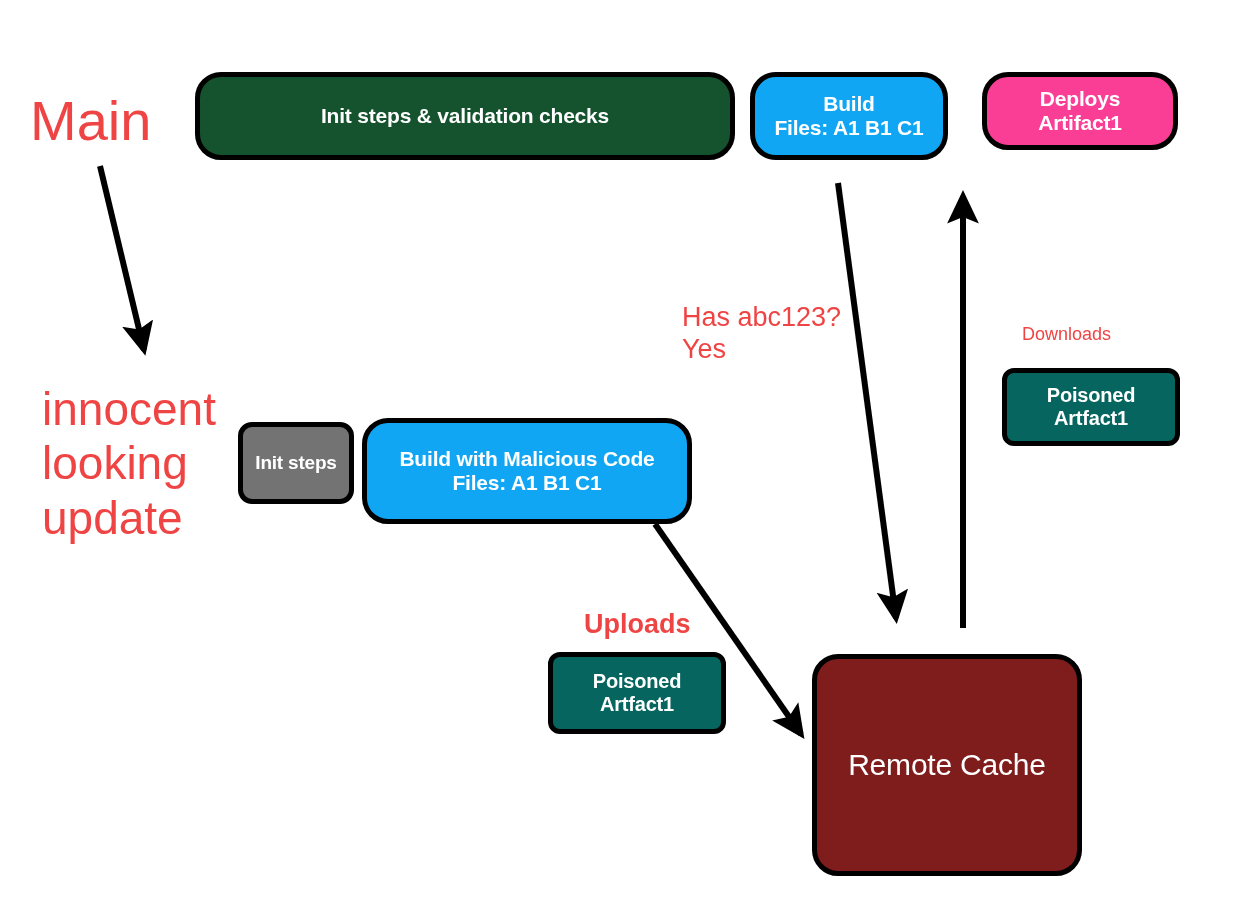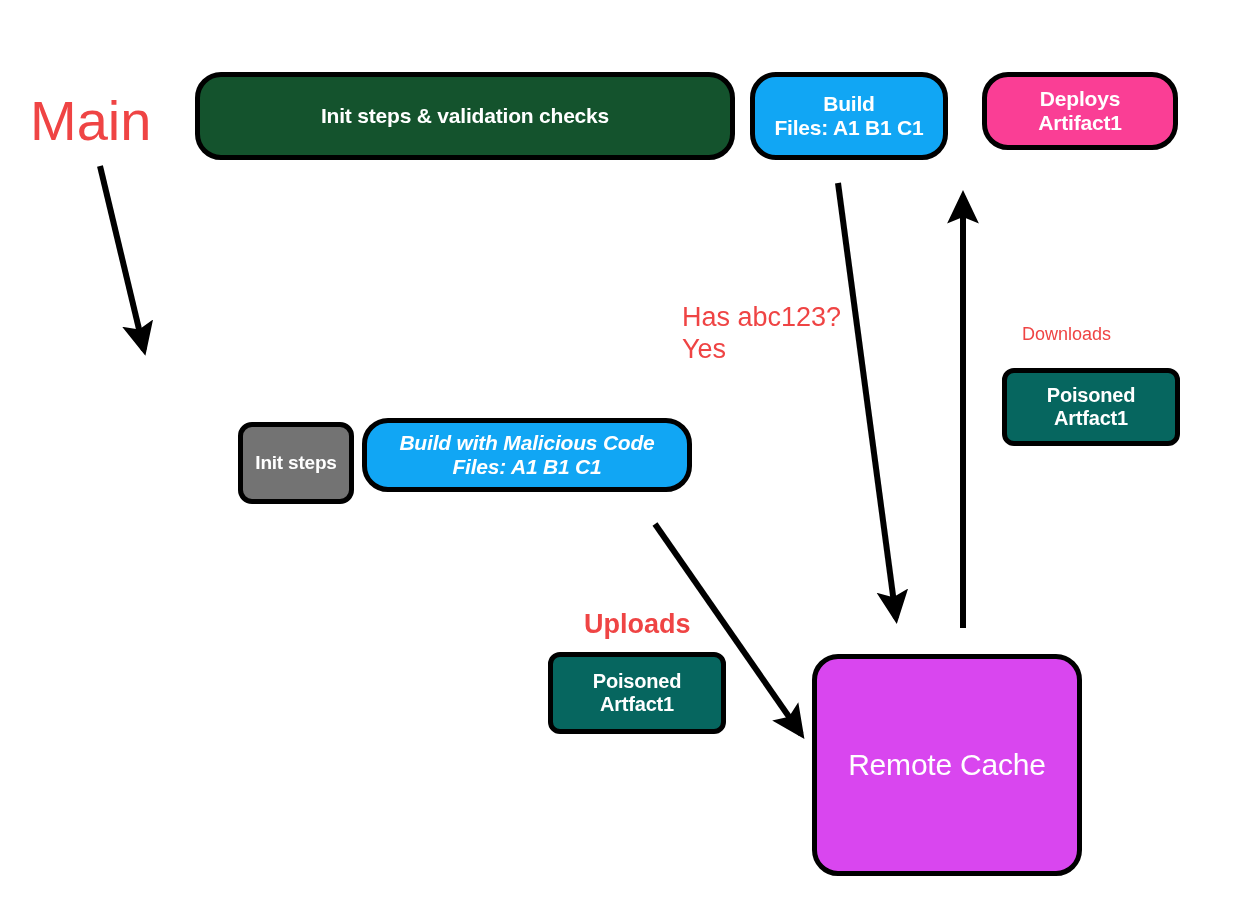--- a/index.html
+++ b/index.html
@@ -33,21 +33,21 @@
     line-height: 1.16;
     white-space: pre-line;
     letter-spacing: -0.2px;
   }
   .node.big-radius { border-radius: 26px; }
 
   #node-main-init      { left:195px;  top:72px;  width:540px; height:88px;  font-size:21px; }
   #node-main-build     { left:750px;  top:72px;  width:198px; height:88px;  font-size:21px; }
   #node-main-deploy    { left:982px;  top:72px;  width:196px; height:78px;  font-size:21px; }
   #node-pr-init        { left:238px;  top:422px; width:116px; height:82px;  font-size:19px; border-radius:14px; }
-  #node-pr-build       { left:362px;  top:418px; width:330px; height:74px;  font-size:21px;font-style:italic; }
+  #node-pr-build       { left:362px;  top:418px; width:330px; height:106px;  font-size:21px; }
   #node-art-upload     { left:548px;  top:652px; width:178px; height:82px;  font-size:20px; border-radius:12px; }
   #node-art-download   { left:1002px; top:368px; width:178px; height:78px;  font-size:20px; border-radius:12px; }
   #node-remote-cache   { left:812px;  top:654px; width:270px; height:222px; font-size:30px; font-weight:normal; }
 
   
   .plain-label {
     position: absolute;
     color: #ef4444;
     white-space: pre-line;
     line-height: 1.18;
@@ -100,20 +100,23 @@
 
     <line x1="838" y1="183" x2="896" y2="618" stroke="#000000" stroke-width="6" marker-end="url(#arrowhead)"></line>
 
     <line x1="963" y1="628" x2="963" y2="196" stroke="#000000" stroke-width="6" marker-end="url(#arrowhead)"></line>
 
     <line x1="655" y1="524" x2="801" y2="734" stroke="#000000" stroke-width="6" marker-end="url(#arrowhead)"></line>
   </svg>
 
   <div class="plain-label" id="label-main">Main</div>
 
+  <div class="plain-label" id="label-innocent">innocent
+looking
+update</div>
 
   <div class="node big-radius" id="node-main-init" style="background:#14532d;">Init steps &amp; validation checks</div>
 
   <div class="node big-radius" id="node-main-build" style="background:#11A6F4;">Build
 Files: A1  B1  C1</div>
 
   <div class="node big-radius" id="node-main-deploy" style="background:#FA3E95;">Deploys
 Artifact1</div>
 
   <div class="node" id="node-pr-init" style="background:#737373;">Init steps</div>
@@ -127,15 +130,15 @@
   <div class="plain-label" id="label-downloads">Downloads</div>
 
   <div class="plain-label" id="label-uploads">Uploads</div>
 
   <div class="node" id="node-art-upload" style="background:#06665F;">Poisoned
 Artfact1</div>
 
   <div class="node" id="node-art-download" style="background:#06665F;">Poisoned
 Artfact1</div>
 
-  <div class="node big-radius" id="node-remote-cache" style="background:#d946ef;text-align:center;">Remote Cache</div>
+  <div class="node big-radius" id="node-remote-cache" style="background:#7f1d1d;text-align:center;">Remote Cache</div>
 
 </div>
 
 </body></html>

